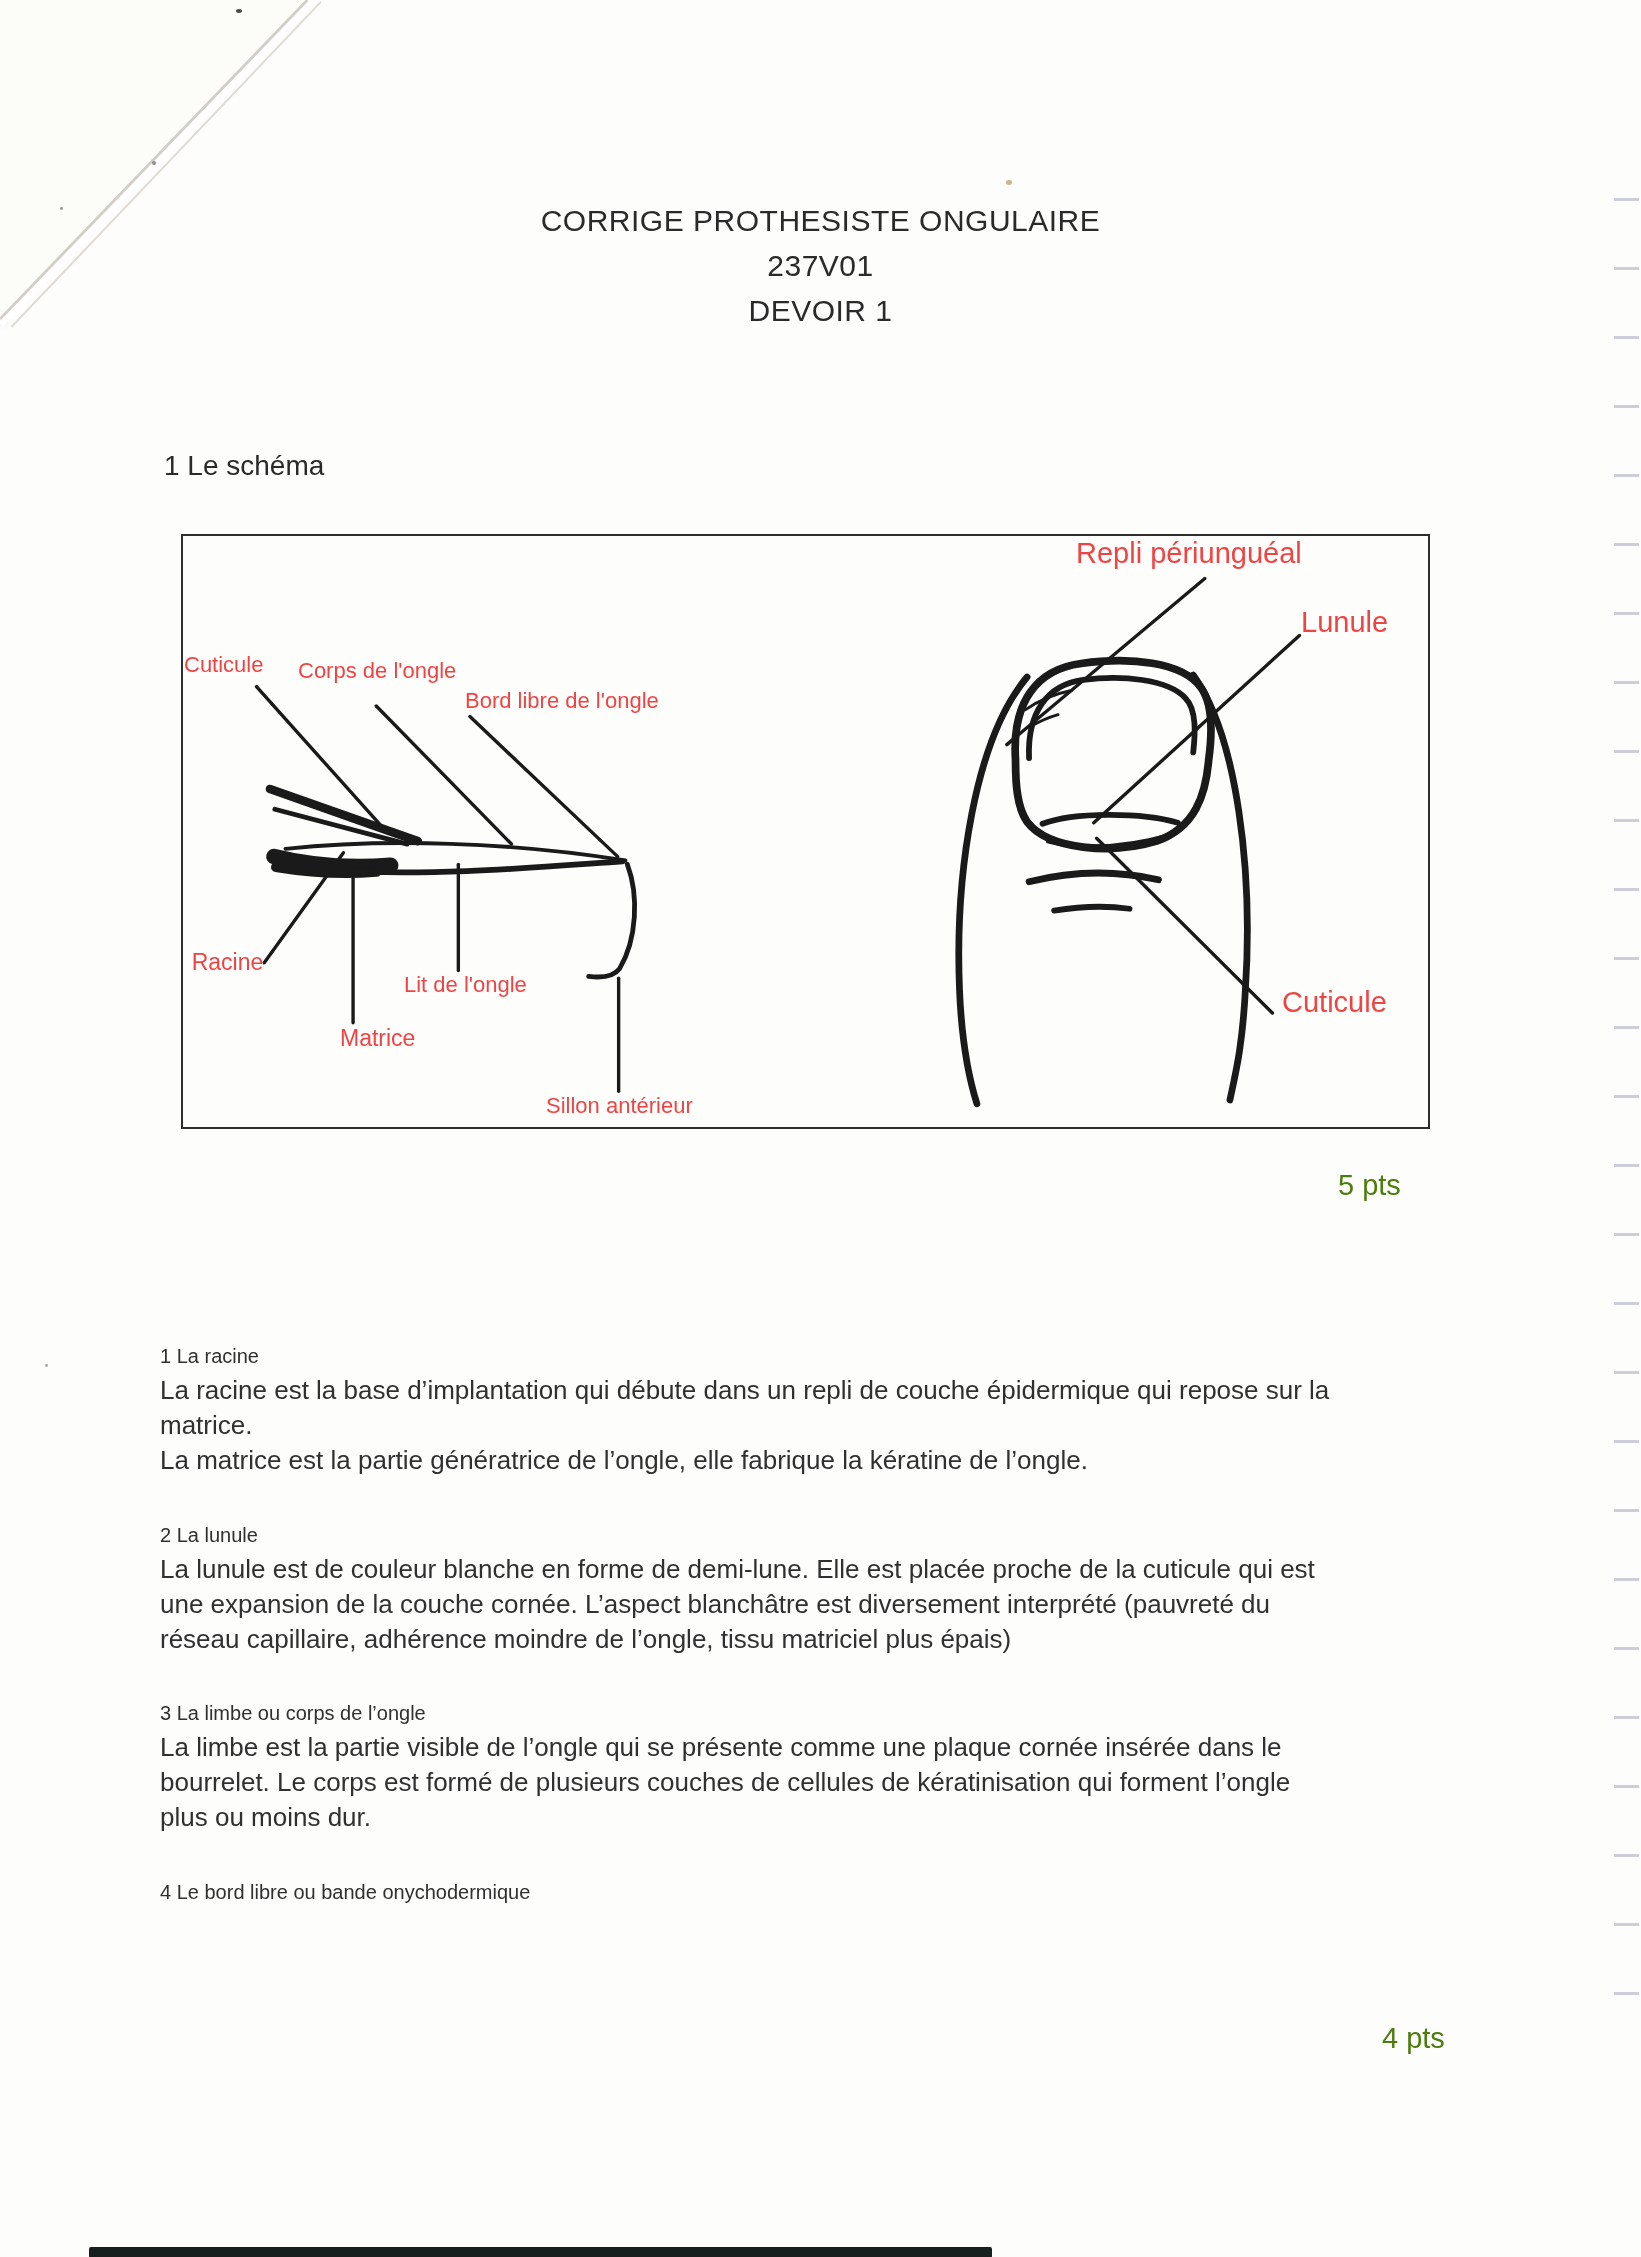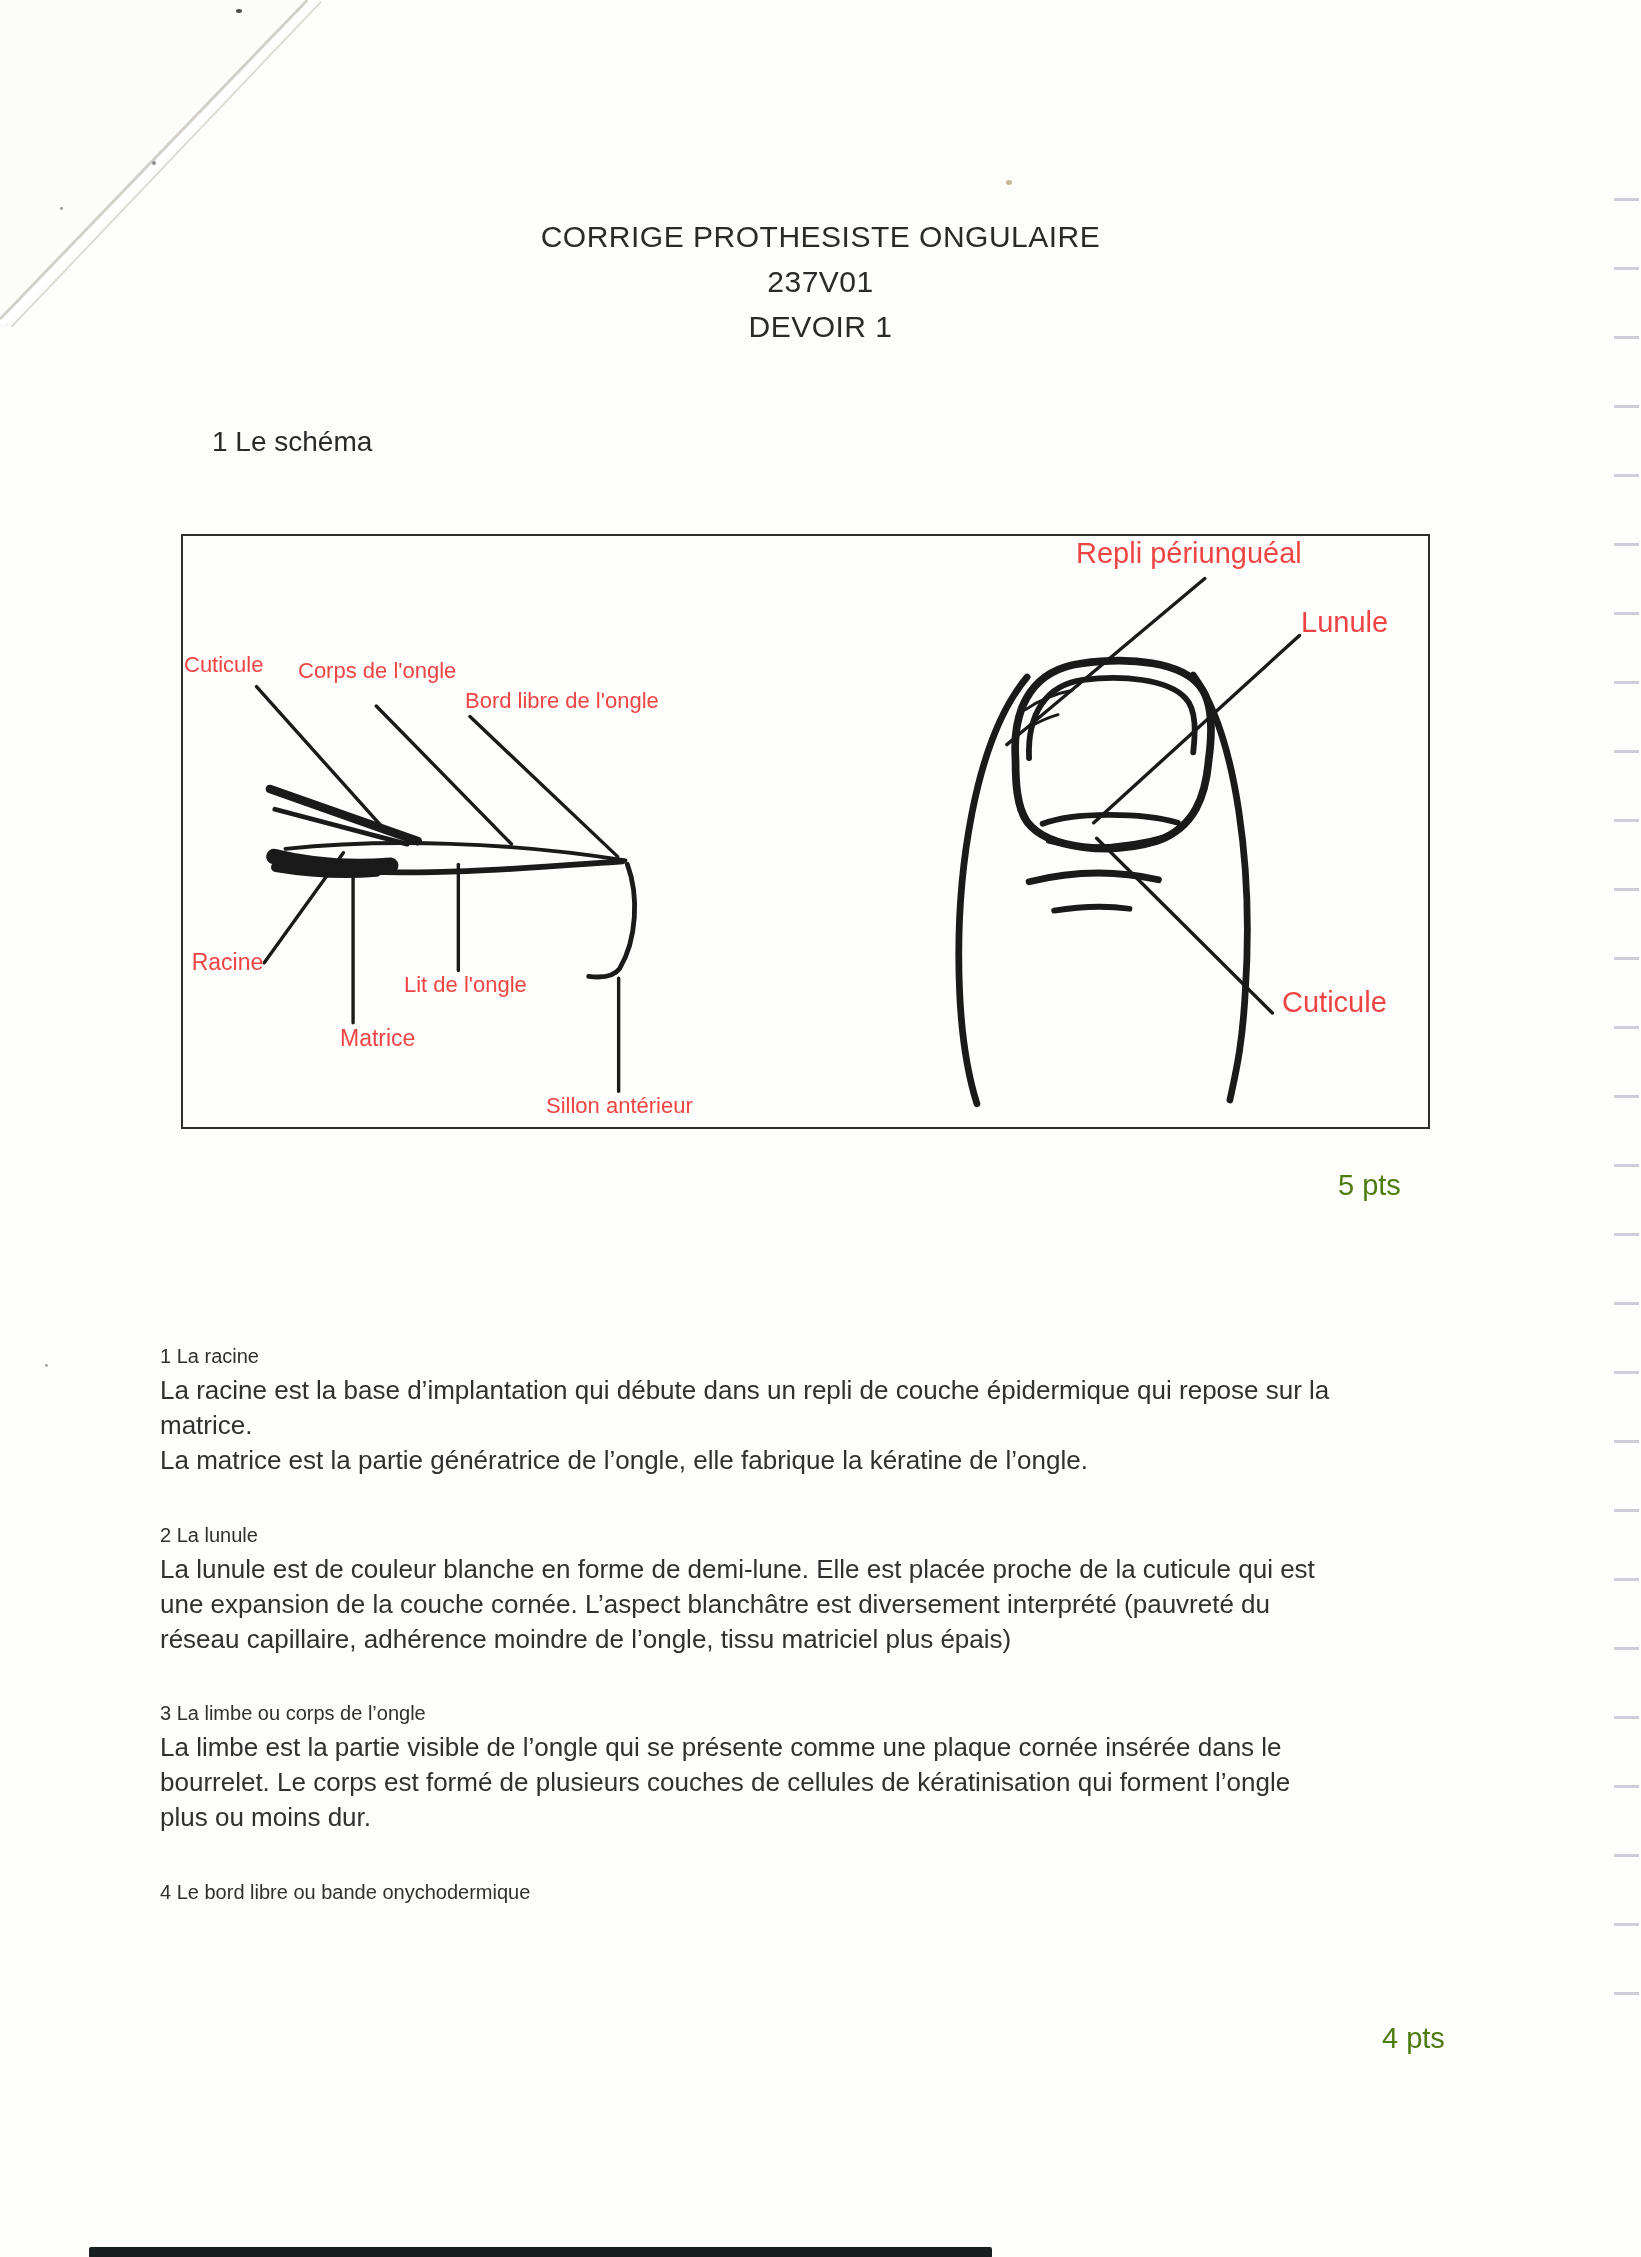--- a/index.html
+++ b/index.html
@@ -23,28 +23,28 @@
     background:repeating-linear-gradient(to bottom,
       rgba(148,148,176,0.45) 0px,rgba(148,148,176,0.45) 2.9px,
       rgba(0,0,0,0) 2.9px,rgba(0,0,0,0) 69px);
   }
   .bottom-bar{
     position:absolute;left:89px;top:2247px;width:903px;height:10.6px;
     background:#16201f;border-radius:1.9px;
   }
   
   .title-block{
-    position:absolute;left:0;top:214px;width:1641px;
+    position:absolute;left:0;top:198px;width:1641px;
     text-align:center;font-size:30px;line-height:45px;color:#2a2a2a;
     letter-spacing:0.5px;
   }
   .h-section{
     position:absolute;font-size:28px;color:#2a2a2a;white-space:nowrap;font-weight:normal;margin:0;
   }
-  .h1pos{left:164px;top:426px;margin-left:48px;}
+  .h1pos{left:164px;top:450px;}
   .h2pos{left:164px;top:1250px;}
   .pts{position:absolute;font-size:29px;color:#4d7c0f;white-space:nowrap;}
   .pts1{left:1338px;top:1169px;}
   .pts2{left:1382px;top:2022px;}
   .tblock{position:absolute;left:160px;width:1284px;color:#303030;}
   .btitle{font-size:20px;line-height:33px;}
   .bbody{font-size:26px;line-height:35px;white-space:pre-line;}
   
   .diagram{
     position:absolute;left:181px;top:534px;width:1245px;height:591px;

